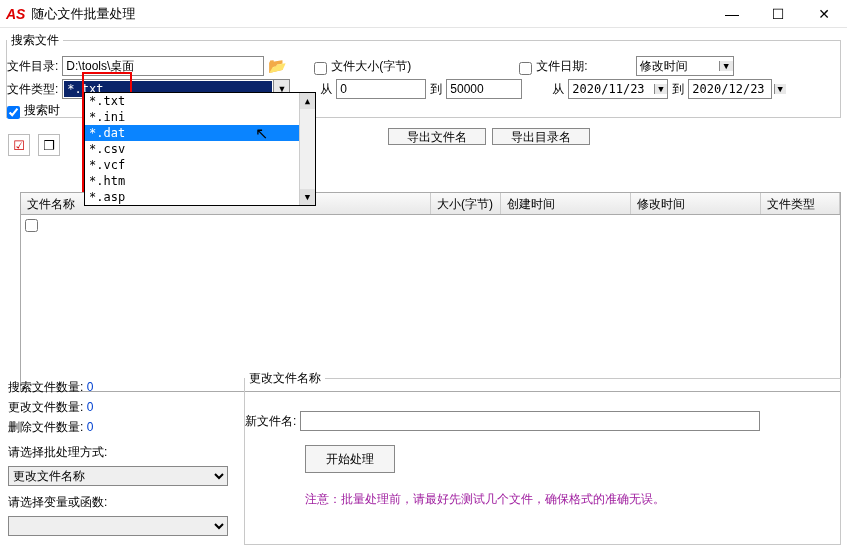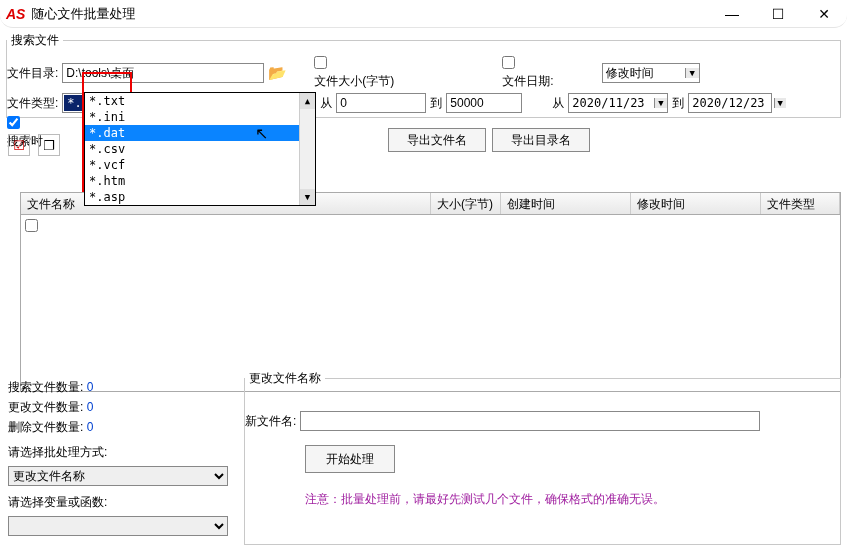--- a/index.html
+++ b/index.html
@@ -1,42 +1,42 @@
 <!DOCTYPE html>
 <html><head>
 <meta charset="utf-8">
 <style>
 * { box-sizing: border-box; margin: 0; padding: 0; }
 body { font-family: "Microsoft YaHei", SimSun, Arial, sans-serif; font-size: 12px; background: #fff; color: #000; width: 847px; height: 555px; overflow: hidden; position: relative; }
-.titlebar { height: 28px; display: flex; align-items: center; padding: 0 0 0 6px; background: #fff; border-bottom: 1px solid #e5e5e5; border-radius: 13px; }
+.titlebar { height: 28px; display: flex; align-items: center; padding: 0 0 0 6px; background: #fff; border-bottom: 1px solid #e5e5e5; }
 .titlebar .logo { color: #d00; font-weight: bold; font-style: italic; font-size: 14px; margin-right: 6px; }
 .titlebar .title { flex: 1; font-size: 13px; }
 .titlebar .winbtns { display: flex; }
 .titlebar .winbtn { width: 46px; height: 28px; display: flex; align-items: center; justify-content: center; font-family: Arial; font-size: 14px; }
 fieldset { border: 1px solid #c8c8c8; margin: 4px 6px 0 6px; padding: 4px 8px 8px 0; position: relative; }
 legend { font-size: 12px; padding: 0 4px; }
 .row { display: flex; align-items: center; margin: 3px 0; gap: 4px; }
 label.lbl { white-space: nowrap; }
 input.text { border: 1px solid #888; height: 20px; padding: 0 3px; font-size: 12px; font-family: inherit; background: #fff; }
 select.combo, .combo-box { border: 1px solid #888; height: 20px; font-size: 12px; font-family: inherit; background: #fff; display: flex; align-items: center; }
 .combo-box { position: relative; }
 .combo-box .sel { flex: 1; padding: 0 3px; background: #0a246a; color: #fff; height: 16px; margin: 1px; line-height: 16px; font-family: monospace; }
 .combo-box .arrow { width: 16px; text-align: center; background: #e8e8e8; border-left: 1px solid #888; height: 18px; line-height: 18px; font-size: 9px; }
 .folder-icon { width: 18px; height: 18px; display: inline-flex; align-items: center; justify-content: center; color: #2060c0; font-size: 15px; }
-.check { display: flex; align-items: flex-start; gap: 4px; flex-direction: column; }
+.check { display: flex; align-items: flex-end; gap: 4px; }
 .check input { width: 13px; height: 13px; }
 .red-box { position: absolute; border: 2px solid #e00; pointer-events: none; }
 .dropdown-list { position: absolute; left: 84px; top: 92px; width: 232px; background: #fff; border: 1px solid #000; font-family: monospace; font-size: 12px; z-index: 50; }
 .dropdown-list .opt { padding: 1px 4px; white-space: nowrap; }
 .dropdown-list .opt.highlight { background: #0a84ff; color: #fff; }
 .dropdown-scroll { position: absolute; right: 0; top: 0; bottom: 0; width: 16px; background: #f0f0f0; border-left: 1px solid #ccc; }
 .dropdown-scroll .up, .dropdown-scroll .down { height: 16px; text-align: center; font-size: 9px; line-height: 16px; background: #e0e0e0; }
 .cursor { position: absolute; left: 255px; top: 124px; font-size: 16px; color: #000; z-index: 60; pointer-events: none; }
 .toolbar-btns { position: absolute; left: 388px; top: 128px; display: flex; gap: 6px; }
-.btn { border: 1px solid #888; background: #f5f5f5; height: 24px; padding: 0 18px; font-size: 12px; font-family: inherit; }
+.btn { border: 1px solid #888; background: #f5f5f5; height: 17px; padding: 0 18px; font-size: 12px; font-family: inherit; }
 .small-icons { position: absolute; left: 8px; top: 134px; display: flex; gap: 8px; }
 .small-icon { width: 22px; height: 22px; border: 1px solid #bbb; display: flex; align-items: center; justify-content: center; font-size: 13px; }
 .table-area { position: absolute; left: 20px; top: 160px; right: 6px; height: 200px; border: 1px solid #aaa; background: #fff; margin-top: 32px; }
 .thead { display: flex; background: linear-gradient(#fafafa,#e8e8e8); border-bottom: 1px solid #aaa; height: 22px; }
 .th { border-right: 1px solid #ccc; padding: 3px 6px; font-size: 12px; }
 .tbody { padding: 4px; }
 .check-row input { width: 13px; height: 13px; }
 .bottom { position: absolute; left: 0; top: 370px; right: 0; bottom: 0; display: flex; }
 .bottom-left { width: 244px; padding: 6px 8px; font-size: 12px; }
 .bottom-left .line { margin: 3px 0; }

